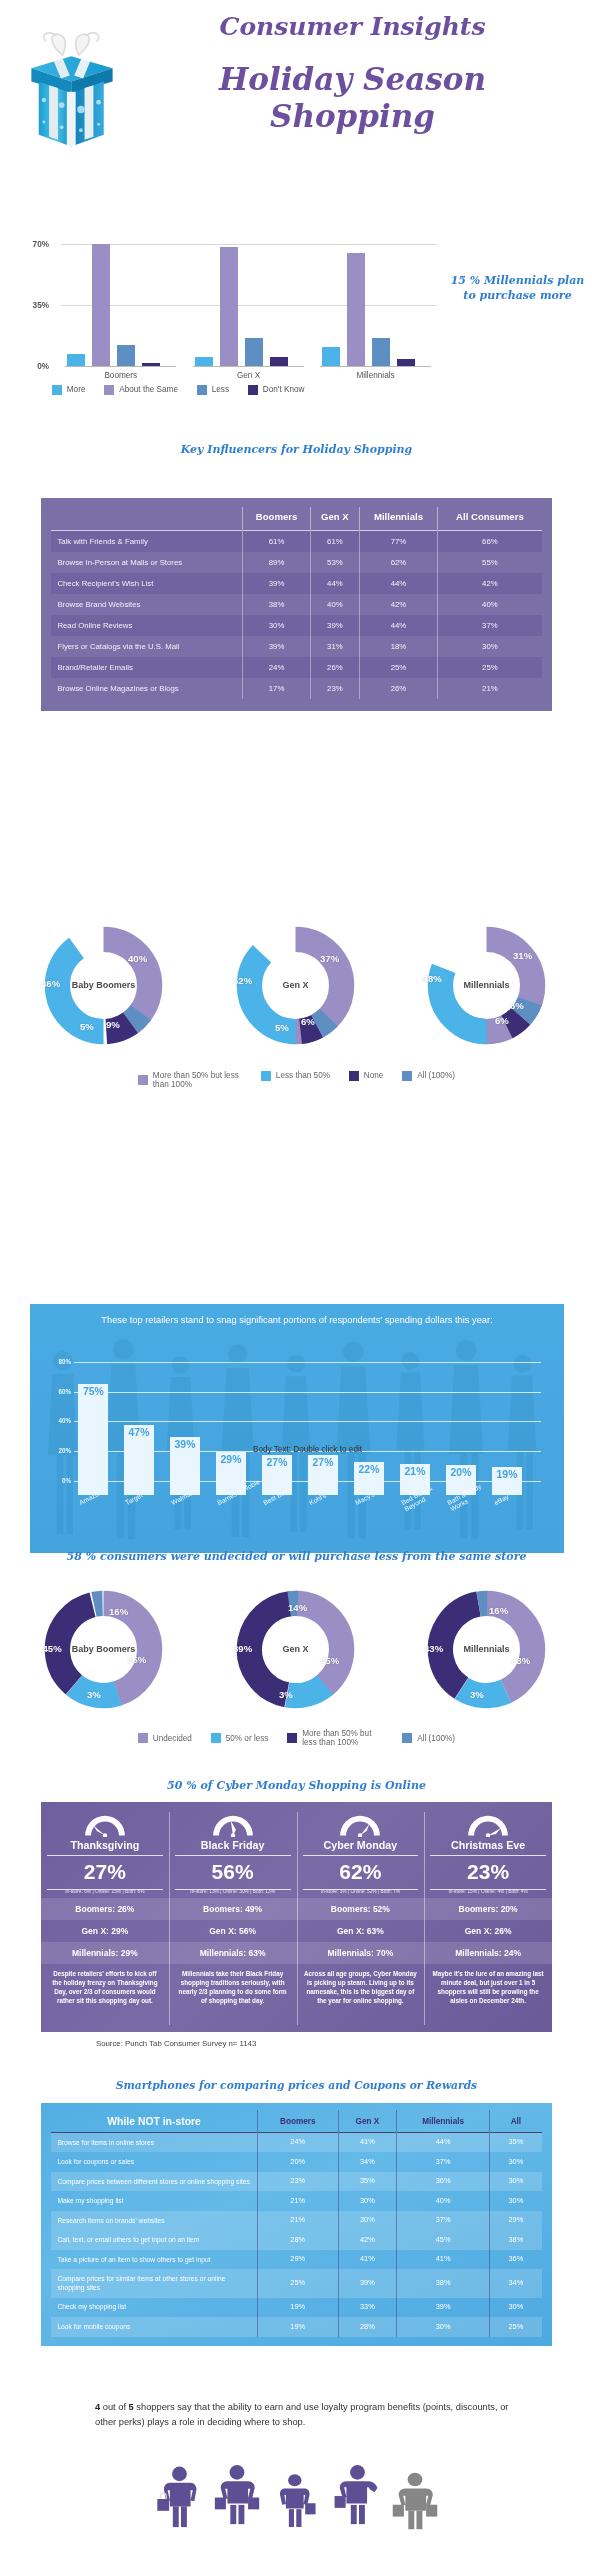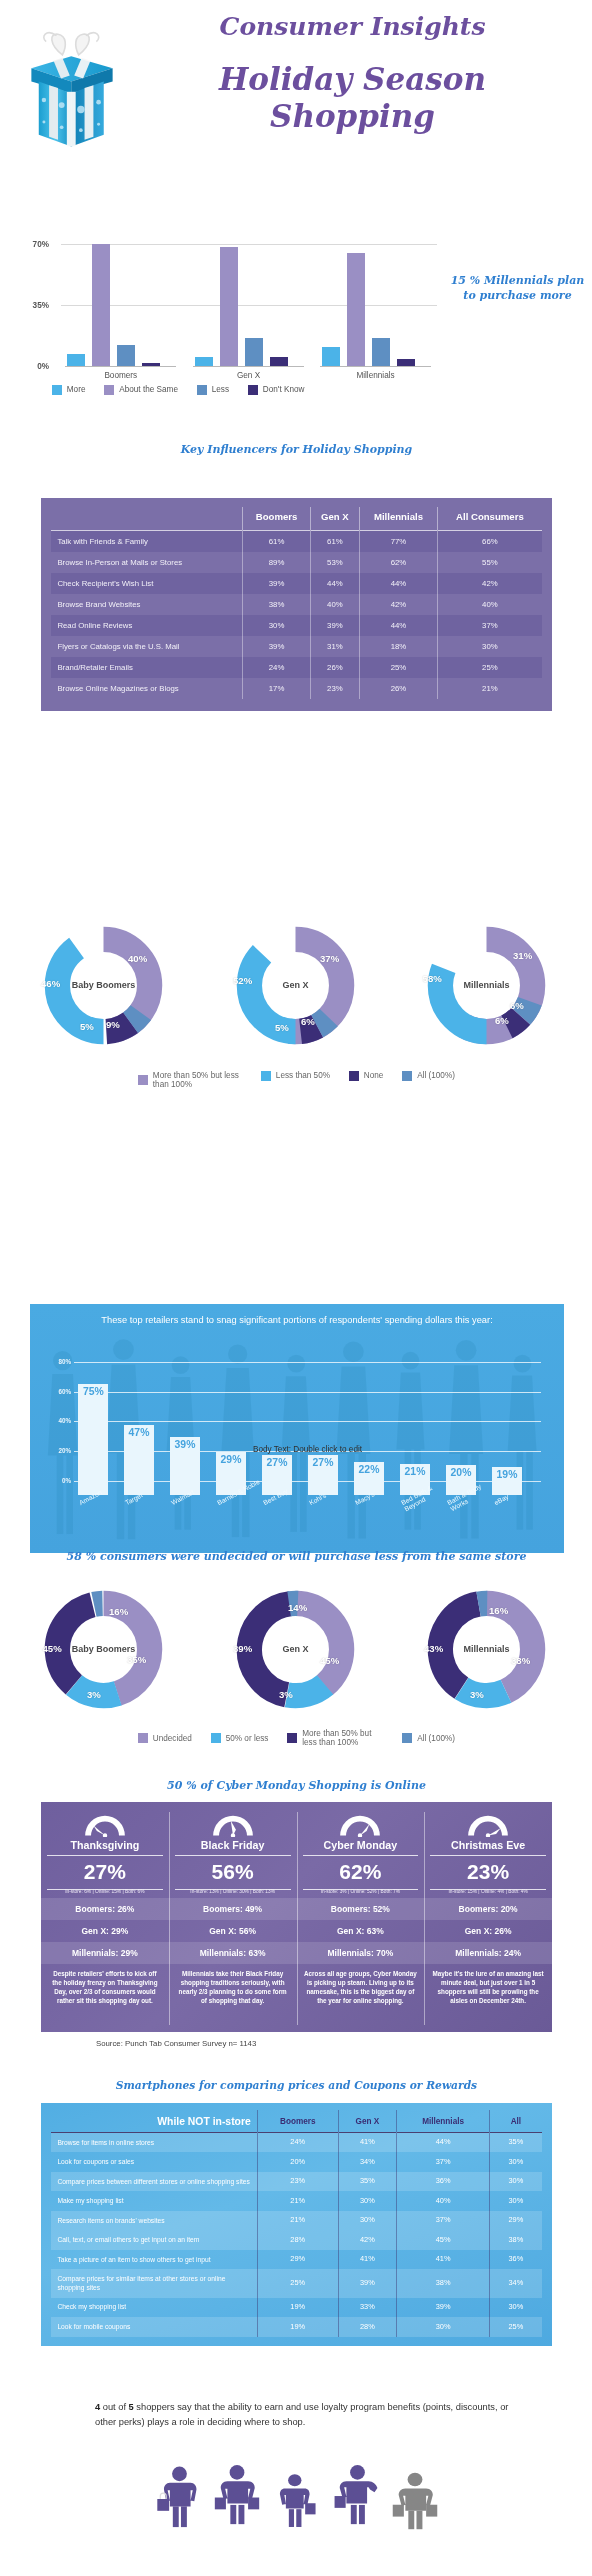--- a/index.html
+++ b/index.html
@@ -173,21 +173,21 @@
 
   
   .sp-head { position: absolute; left: 0; top: 2079px; width: 593px; font-size: 10.7px; }
   .sp-panel {
     position: absolute; left: 41px; top: 2103px; width: 511px;
     background: linear-gradient(160deg, #52aee3 0%, #63b9e8 40%, #4ea9e0 100%);
     padding: 7.4px 10.4px 9px 10.4px; overflow: hidden;
   }
   .sp-panel table { width: 100%; border-collapse: collapse; }
   .sp-panel th.section {
-    color: #ffffff; font-size: 10.4px; font-weight: bold; text-align: right;
+    color: #ffffff; font-size: 10.4px; font-weight: bold; text-align: center;
     padding: 5.2px 6px; width: 42%;
   }
   .sp-panel th.gen {
     color: #3a2d73; font-size: 8.2px; font-weight: bold; text-align: center;
     padding: 5.2px 3px; border-left: 0.7px solid rgba(60,50,110,0.45);
   }
   .sp-panel tr.hdr { border-bottom: 1.5px solid #4b4070; }
   .sp-panel td {
     color: #ffffff; font-size: 6.7px; padding: 4.4px 6px; line-height: 1.45;
     border-left: 0.7px solid rgba(60,50,110,0.45);

